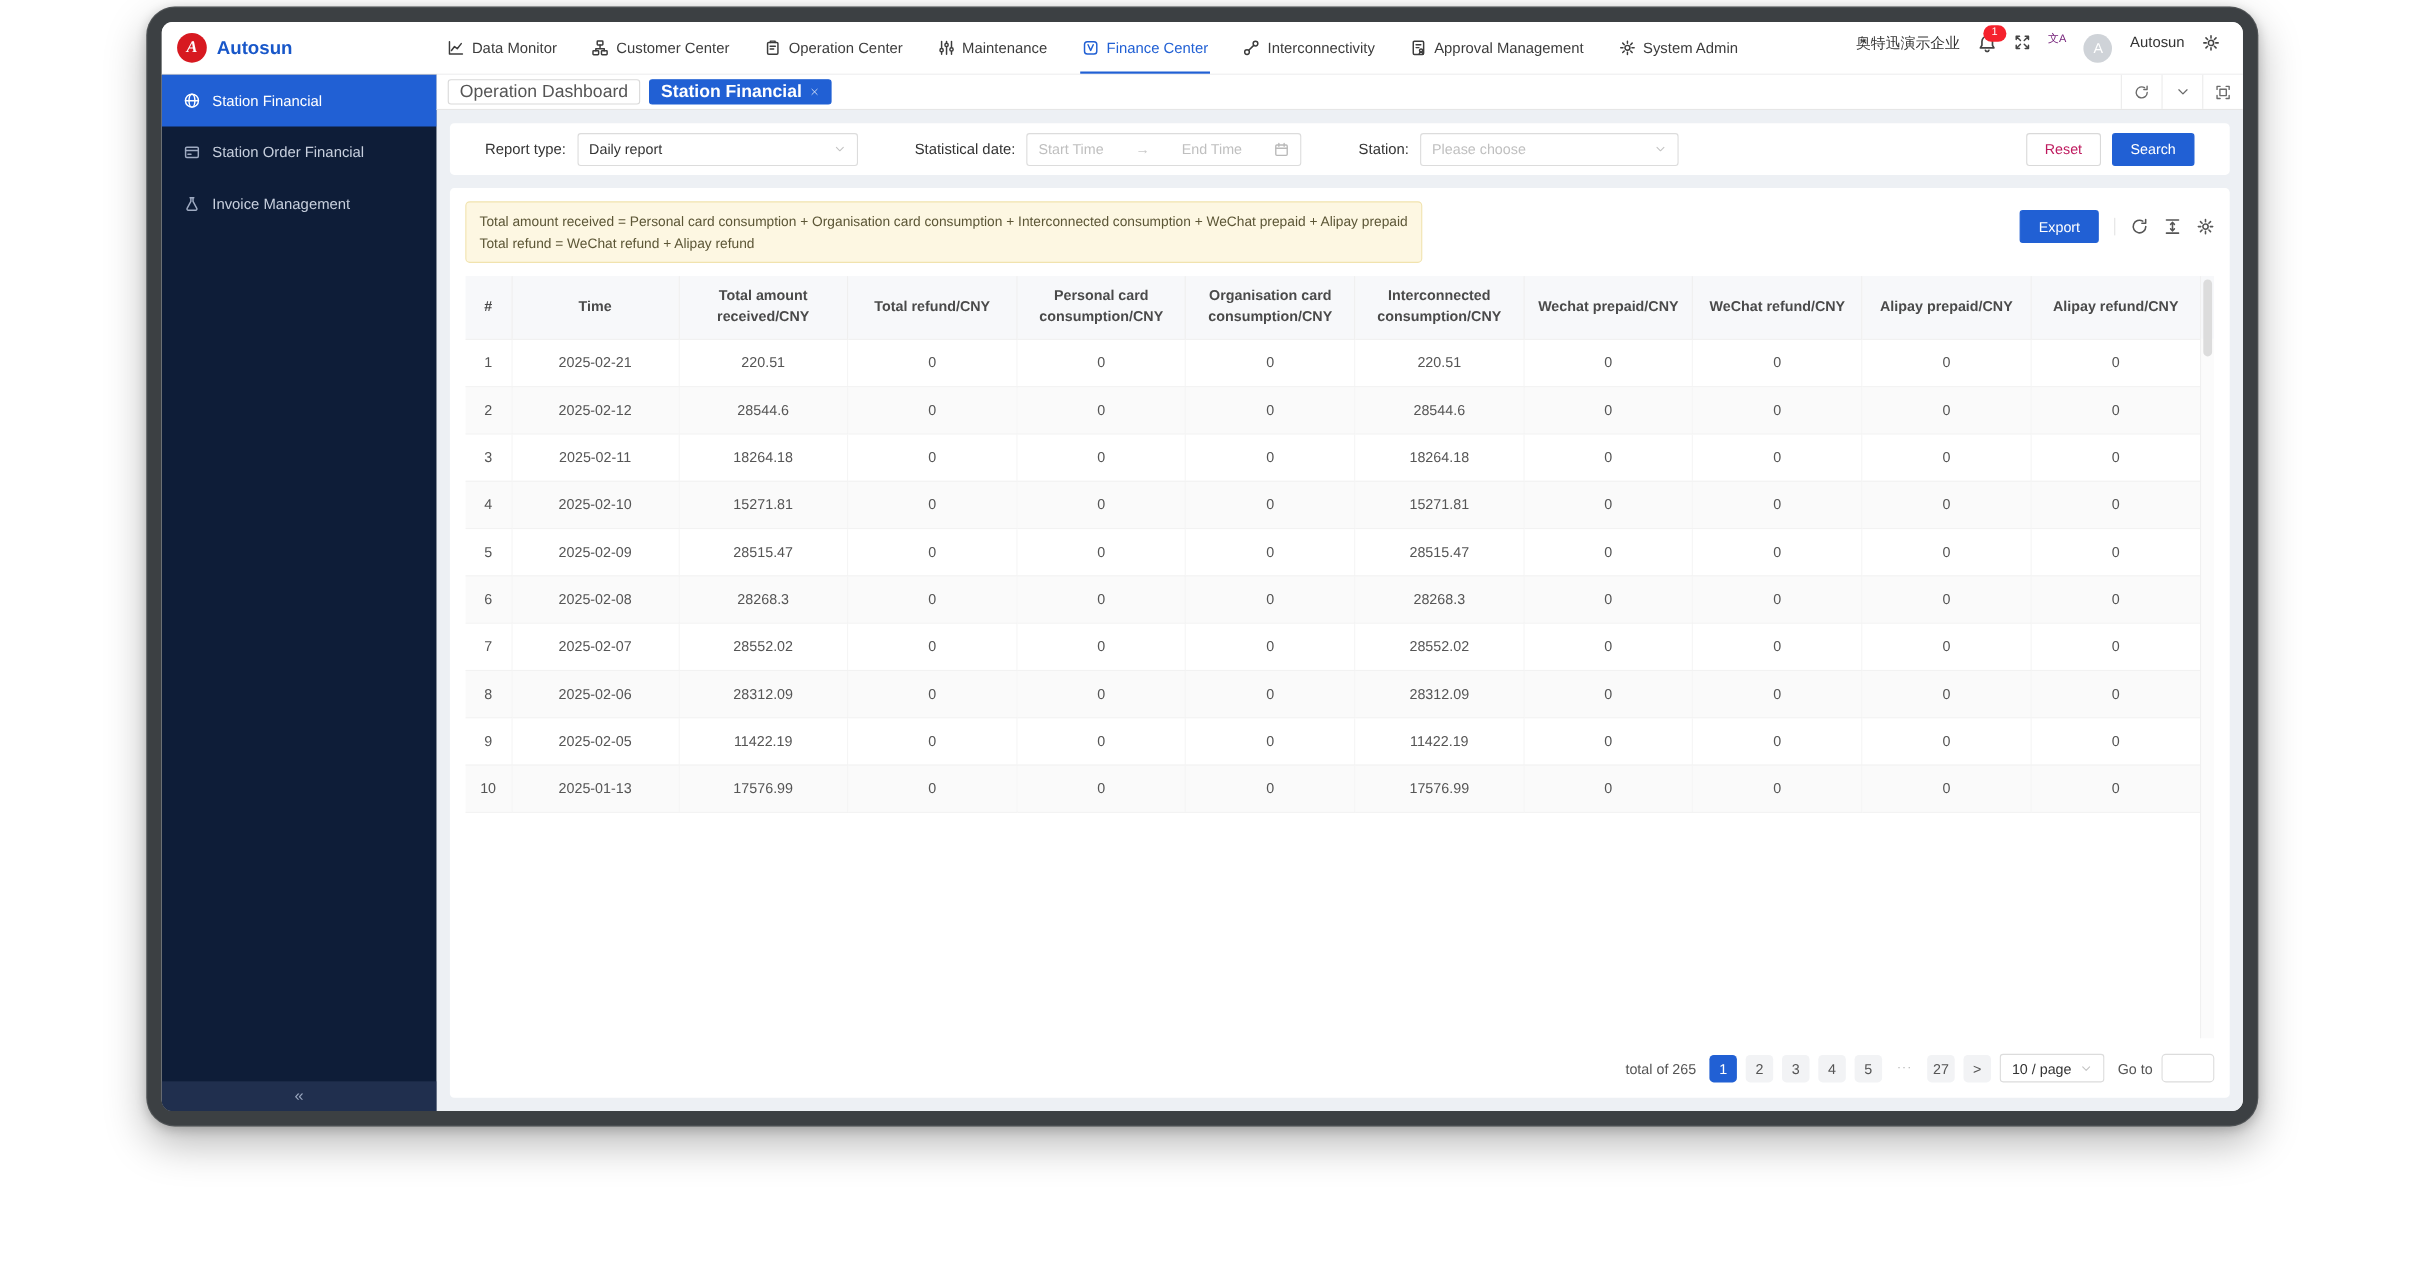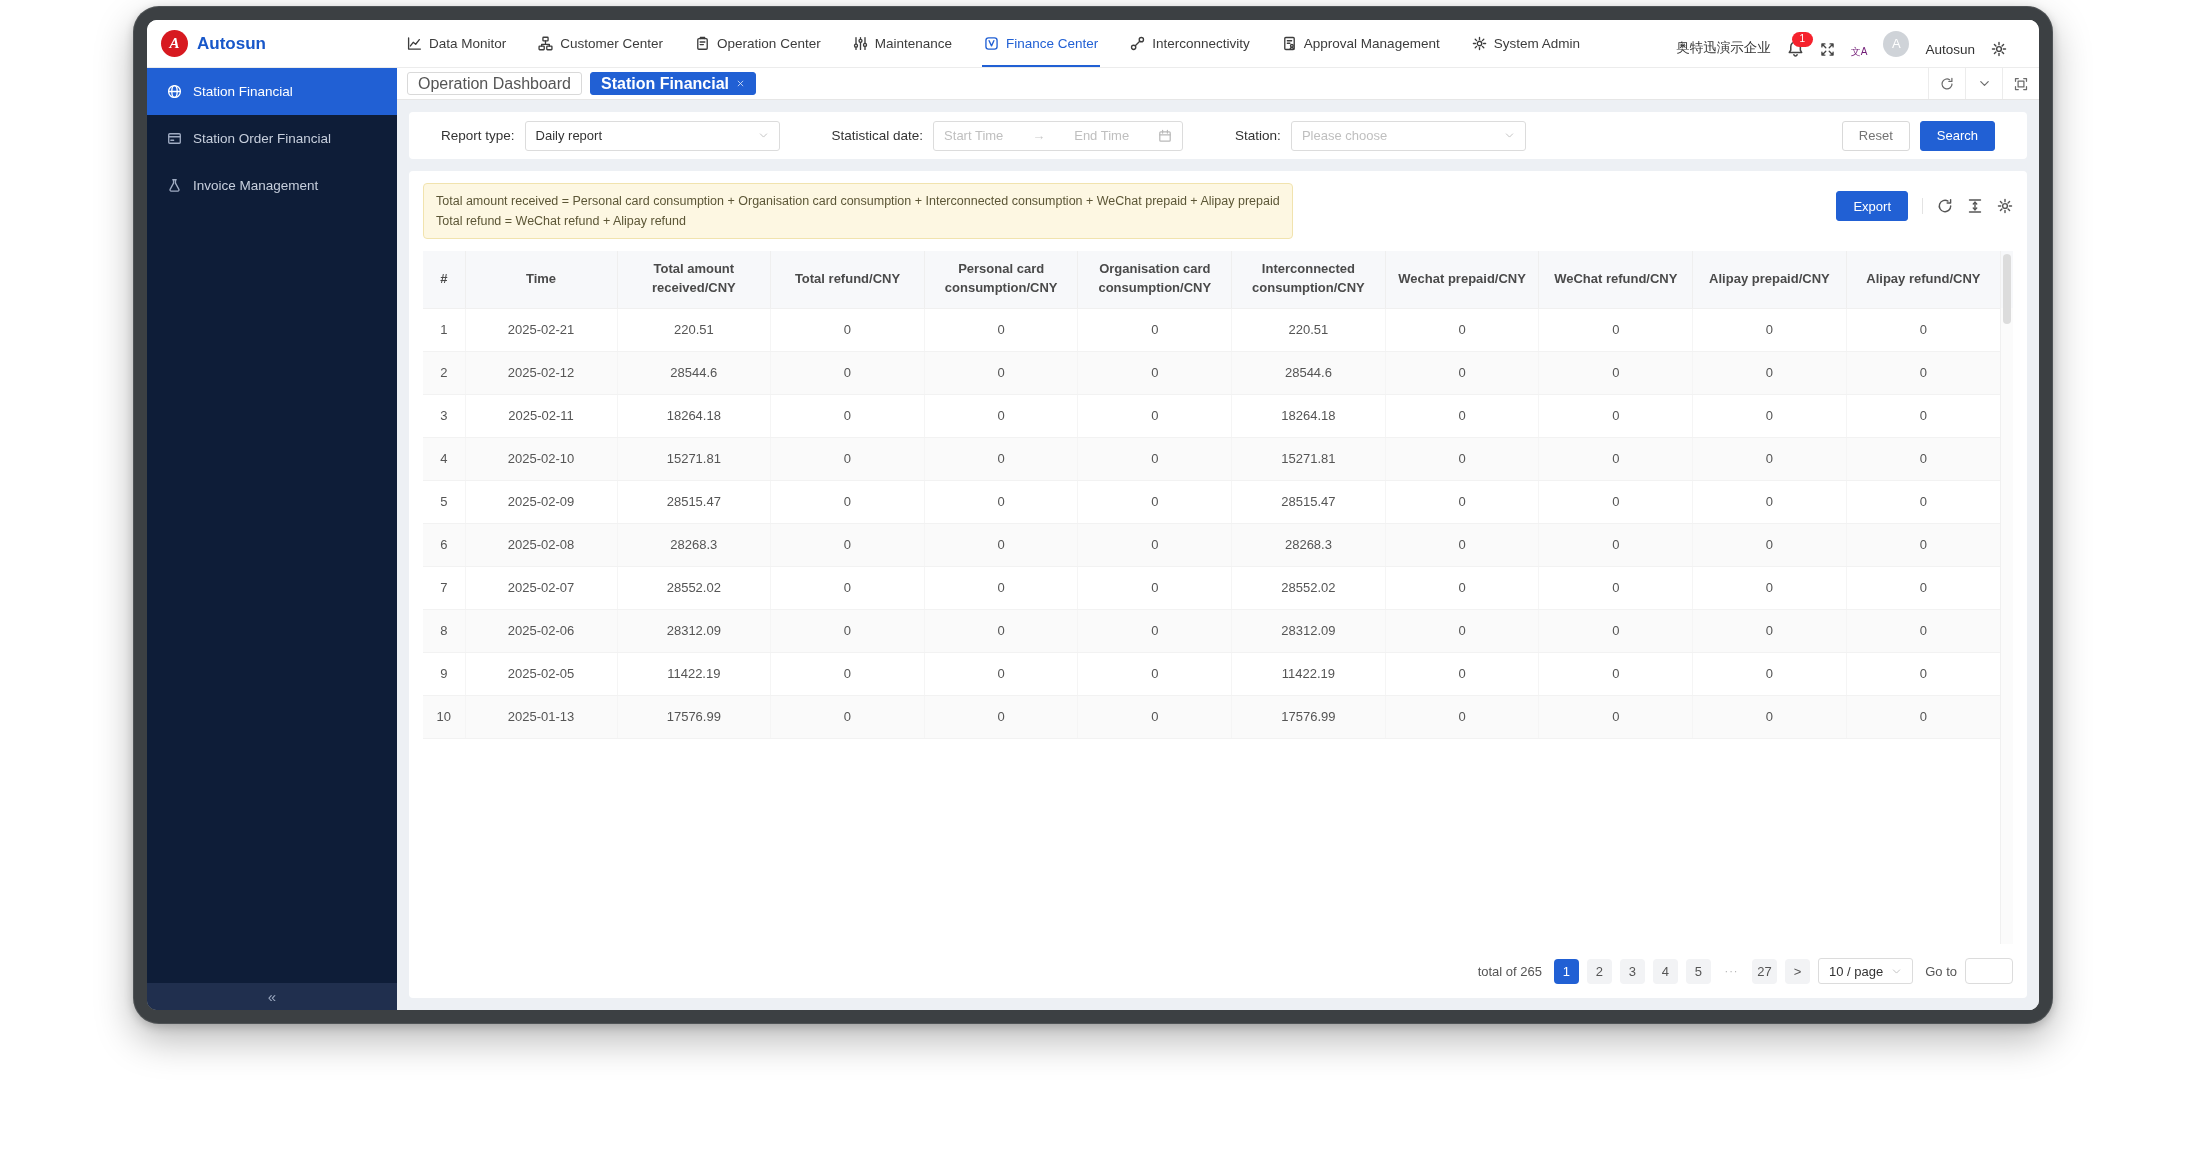--- a/index.html
+++ b/index.html
@@ -14,21 +14,21 @@
   .topbar{flex:0 0 47px;height:47px;display:flex;align-items:center;border-bottom:1px solid #ececec;background:#fff;}
   .brand{flex:0 0 250px;width:250px;display:flex;align-items:center;gap:9px;padding-left:14px;box-sizing:border-box;cursor:pointer;}
   .logo{width:27px;height:27px;border-radius:50%;background:#d71920;color:#fff;display:flex;align-items:center;justify-content:center;}
   .logo b{font-size:15px;font-style:italic;font-family:"Liberation Serif",serif;}
   .brand-name{color:#1857c9;font-size:17px;font-weight:bold;}
   .topnav{flex:1;display:flex;align-items:center;gap:32px;padding-left:10px;height:100%;min-width:0;}
   .nav-item{display:flex;align-items:center;gap:7px;font-size:13.5px;color:#3c3c3c;height:100%;cursor:pointer;position:relative;white-space:nowrap;}
   .nav-item .ico{display:inline-flex;line-height:0;}
   .nav-item.active{color:#2160d4;}
   .nav-item.active::after{content:'';position:absolute;left:-2px;right:-2px;bottom:0;height:2px;background:#2160d4;}
-  .top-right{display:flex;align-items:flex-end;gap:16px;margin-left:auto;padding-right:32px;font-size:13.5px;color:#333;}
+  .top-right{display:flex;align-items:flex-start;gap:16px;margin-left:auto;padding-right:21px;font-size:13.5px;color:#333;}
   .icon-btn{display:inline-flex;align-items:center;justify-content:center;color:#444;cursor:pointer;position:relative;line-height:0;}
   .translate{font-size:10px;line-height:1;color:#701a75;}
   .badge{position:absolute;top:-8px;right:-9px;background:#f5222d;color:#fff;border-radius:8px;min-width:15px;height:15px;
     font-size:10px;font-style:normal;display:flex;align-items:center;justify-content:center;padding:0 3px;line-height:1;}
   .avatar{width:26px;height:26px;border-radius:50%;background:#cfd3d8;color:#fff;display:flex;align-items:center;justify-content:center;font-size:13px;cursor:pointer;}
   .user{cursor:pointer;}
   .ic{display:inline-flex;line-height:0;}
 
   
   .body-row{flex:1;display:flex;min-height:0;}
@@ -58,21 +58,21 @@
   .field label{font-size:13.5px;color:#333;white-space:nowrap;}
   .select{height:30px;box-sizing:border-box;border:1px solid #dcdcdc;border-radius:3px;background:#fff;display:flex;align-items:center;justify-content:space-between;padding:0 10px;font-size:13px;color:#333;cursor:pointer;gap:8px;}
   .select .chev{color:#c3c3c3;}
   .w255{width:255px;}
   .w235{width:235px;}
   .range{height:30px;box-sizing:border-box;border:1px solid #dcdcdc;border-radius:3px;background:#fff;display:flex;align-items:center;padding:0 10px;font-size:13px;gap:10px;width:250px;justify-content:space-between;cursor:pointer;}
   .ph{color:#bfbfbf;}
   .range .arrow{color:#c9c9c9;}
   .range .cal{color:#b9b9b9;display:inline-flex;line-height:0;}
   .filter-actions{margin-left:auto;display:flex;gap:10px;}
-  .btn{height:30px;box-sizing:border-box;padding:0 16px;border-radius:3px;font-size:13px;border:1px solid #d9d9d9;background:#fff;color:#737373;cursor:pointer;font-family:"Liberation Sans",sans-serif;}
+  .btn{height:30px;box-sizing:border-box;padding:0 16px;border-radius:3px;font-size:13px;border:1px solid #d9d9d9;background:#fff;color:#be185d;cursor:pointer;font-family:"Liberation Sans",sans-serif;}
   .btn.primary{background:#2160d4;border-color:#2160d4;color:#fff;}
 
   .table-card{flex:1;background:#fff;border-radius:4px;display:flex;flex-direction:column;padding:12px 14px;min-height:0;}
   .card-top{display:flex;align-items:flex-start;justify-content:space-between;margin-bottom:12px;}
   .notice{background:#fdf7e2;border:1px solid #f1e3ae;border-radius:4px;padding:7px 12px;font-size:12.5px;color:#5c5636;line-height:1.6;max-width:62%;}
   .toolbar{display:flex;align-items:center;gap:14px;margin-top:8px;}
   .vdiv{width:1px;height:16px;background:#e3e3e3;}
   .tool-icon{color:#555;cursor:pointer;display:inline-flex;line-height:0;}
 
   .table-viewport{flex:1;position:relative;min-height:0;overflow:hidden;}

